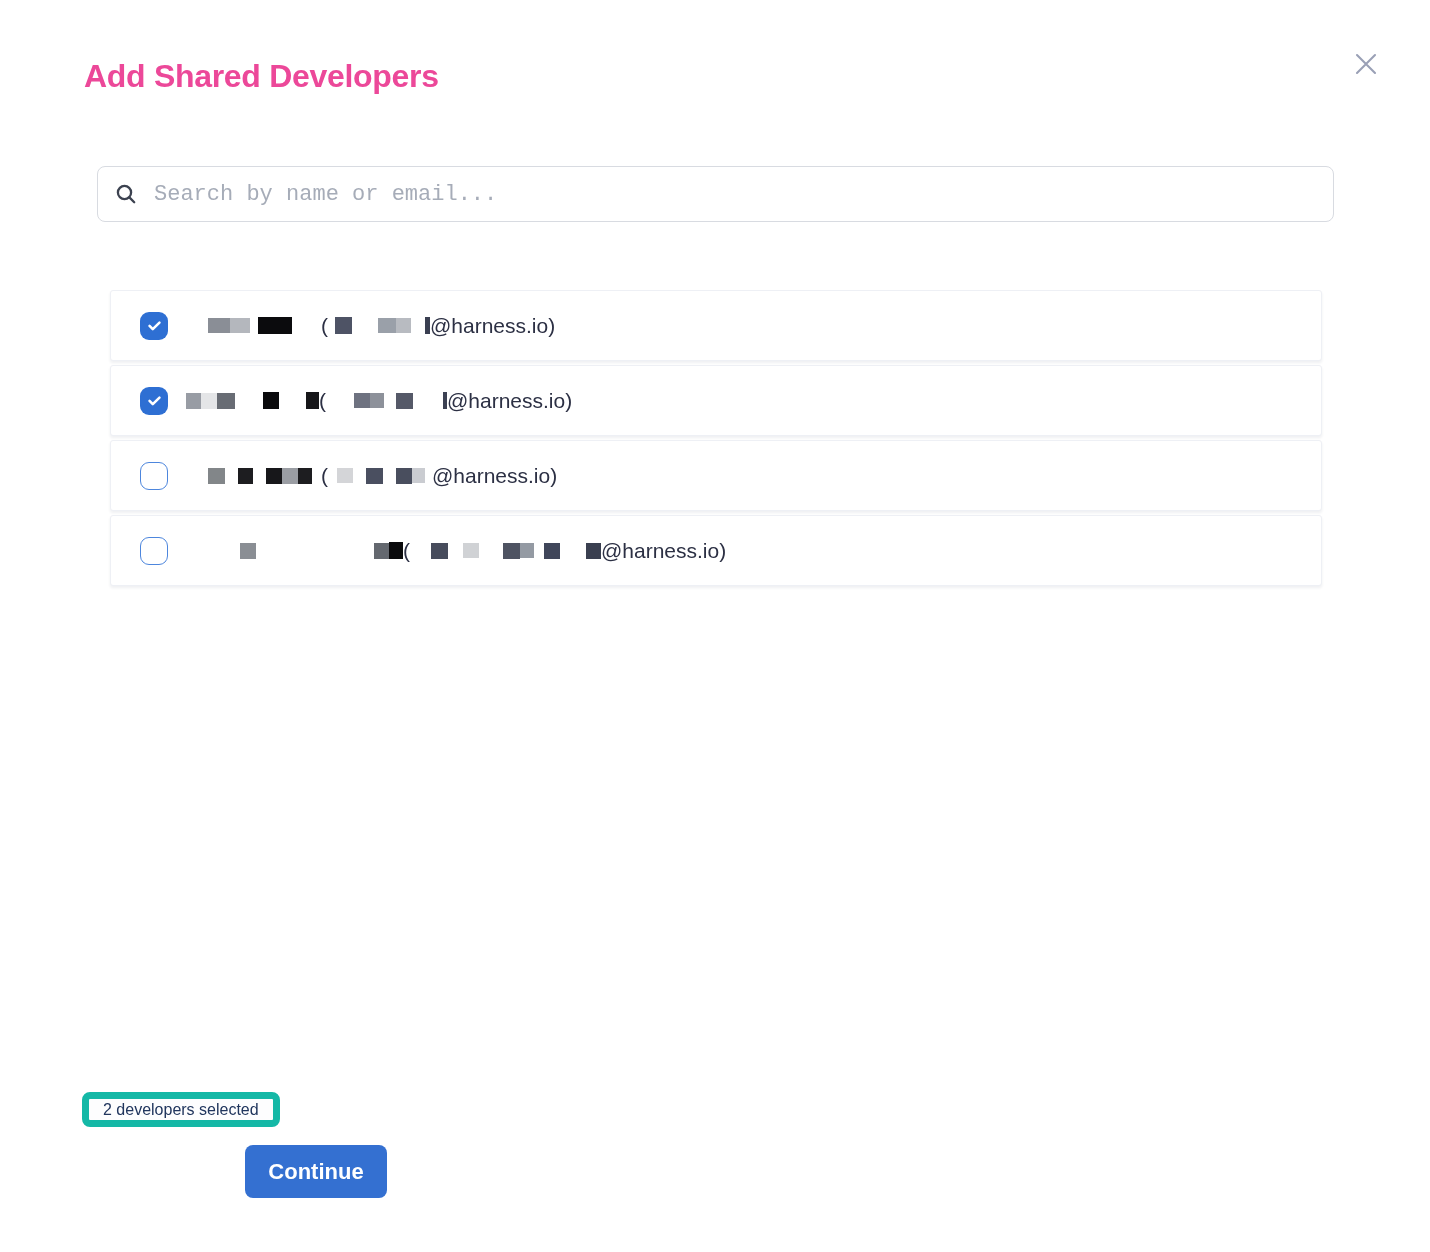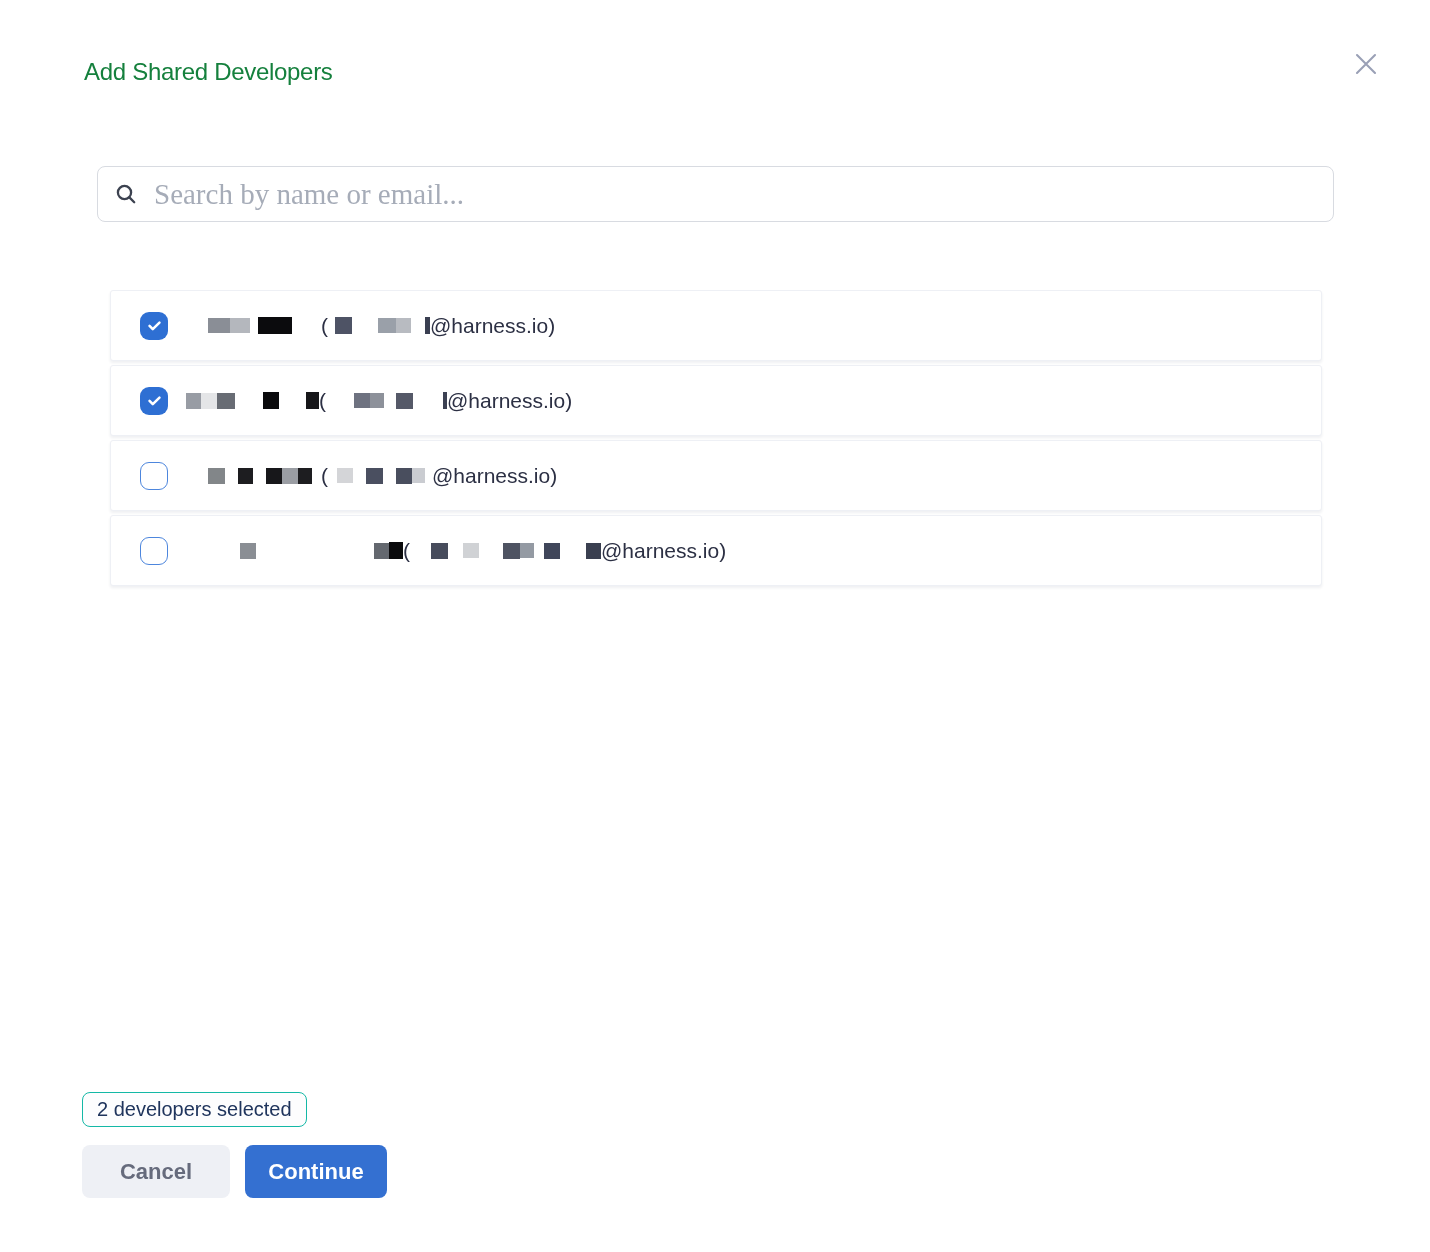--- a/index.html
+++ b/index.html
@@ -6,42 +6,42 @@
   body {
     width: 1430px; height: 1252px; position: relative; overflow: hidden;
     font-family: "Liberation Sans", sans-serif;
     -webkit-font-smoothing: antialiased;
   }
   .page { position: absolute; inset: 0; background: #ffffff; }
 
   
   .dialog-title {
     position: absolute; left: 84px; top: 58px;
-    font-size: 24px; font-weight: 400; color: #15803d;
+    font-size: 32px; font-weight: 700; color: #ec4899;
     letter-spacing: -0.3px; margin: 0;
   }
 
   
   .close-btn {
     position: absolute; left: 1346px; top: 44px; width: 40px; height: 40px;
     background: transparent; border: none; padding: 0; cursor: pointer;
     display: flex; align-items: center; justify-content: center;
   }
 
   
   .search-box {
     position: absolute; left: 97px; top: 166px; width: 1237px; height: 56px;
     border: 1px solid #d8dbe1; border-radius: 8px; background: #fff;
     display: flex; align-items: center; padding: 0 0 0 16px; box-sizing: border-box;
   }
   .search-box .icon-wrap { display: flex; align-items: center; margin-right: 14px; }
   .search-input {
     flex: 1; border: none; outline: none; background: transparent;
-    font-family: Liberation Serif, serif;
-    font-size: 29px; color: #c2410c; height: 100%;
+    font-family: Liberation Mono, monospace;
+    font-size: 22px; color: #c2410c; height: 100%;
   }
   .search-input::placeholder { color: #a6acb8; opacity: 1; }
 
   
   .dev-list { position: absolute; left: 110px; top: 290px; width: 1212px; }
   .dev-row {
     height: 71px; margin-bottom: 4px; background: #ffffff;
     border: 1px solid #eef0f5; border-radius: 3px; box-sizing: border-box;
     box-shadow: 0 2px 3px rgba(30, 40, 70, 0.07);
     display: flex; align-items: center; padding-left: 29px; cursor: pointer;
@@ -56,22 +56,22 @@
   .seg-block { display: inline-block; flex: 0 0 auto; }
   .seg-gap { display: inline-block; flex: 0 0 auto; height: 1px; }
   .seg-text {
     font-size: 21px; color: #2c3044; white-space: pre; flex: 0 0 auto;
   }
 
   
   .selected-badge {
     position: absolute; left: 82px; top: 1092px; height: 35px;
     display: inline-flex; align-items: center; padding: 0 14px;
-    border: 1px solid #14b8a6; border-radius: 8px; background: #fdfdfe;
-    font-size: 20px; color: #20355d; box-sizing: border-box;
+    border: 7px solid #14b8a6; border-radius: 8px; background: #fdfdfe;
+    font-size: 16px; color: #20355d; box-sizing: border-box;
   }
   .btn {
     position: absolute; top: 1145px; height: 53px; border: none; border-radius: 8px;
     font-family: "Liberation Sans", sans-serif; font-size: 22px; font-weight: 700;
     cursor: pointer; display: inline-flex; align-items: center; justify-content: center;
   }
   .btn-cancel { left: 82px; width: 148px; background: #eef0f5; color: #666b7c; }
   .btn-continue { left: 245px; width: 142px; background: #3470d1; color: #ffffff; }
 </style>
 </head>
@@ -194,16 +194,15 @@
           <span class="seg-block" style="width: 16px; height: 16px; background: rgb(64, 70, 90);"></span>
           <span class="seg-gap" style="width: 26px;"></span>
           <span class="seg-block" style="width: 15px; height: 16px; background: rgb(58, 63, 80);"></span>
           <span class="seg-text">@harness.io)</span>
         </span>
       </div>
     </div>
 
   <div class="selected-badge">2 developers selected</div>
 
-  <button class="btn btn-cancel">Cancel</button>
   <button class="btn btn-continue">Continue</button>
 
 </div>
 
 </body></html>

